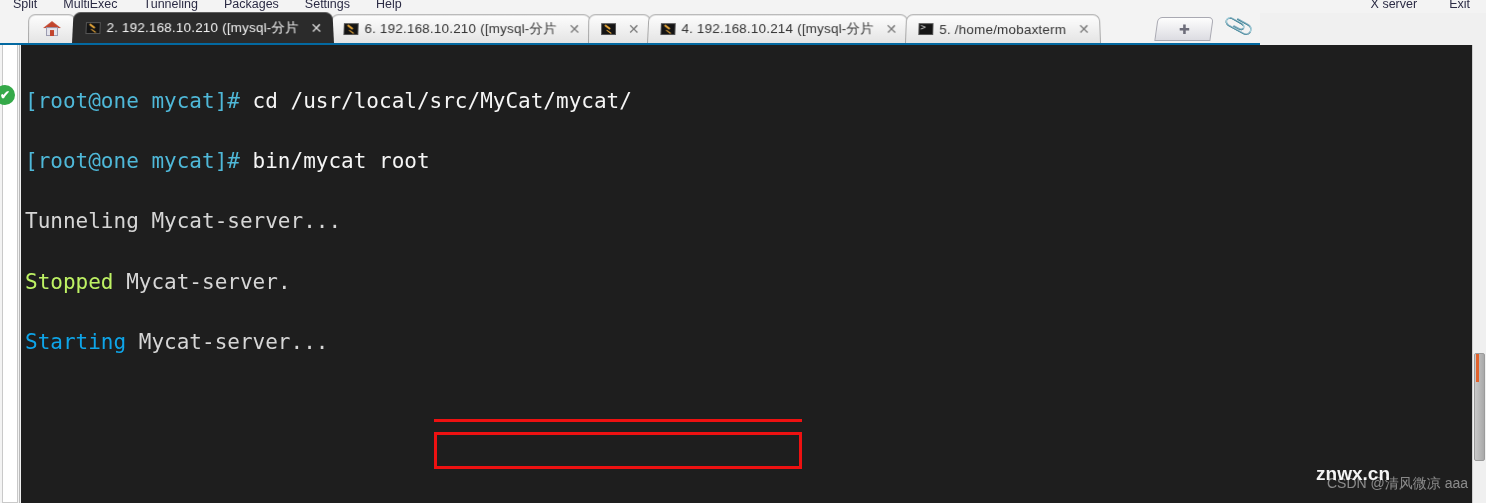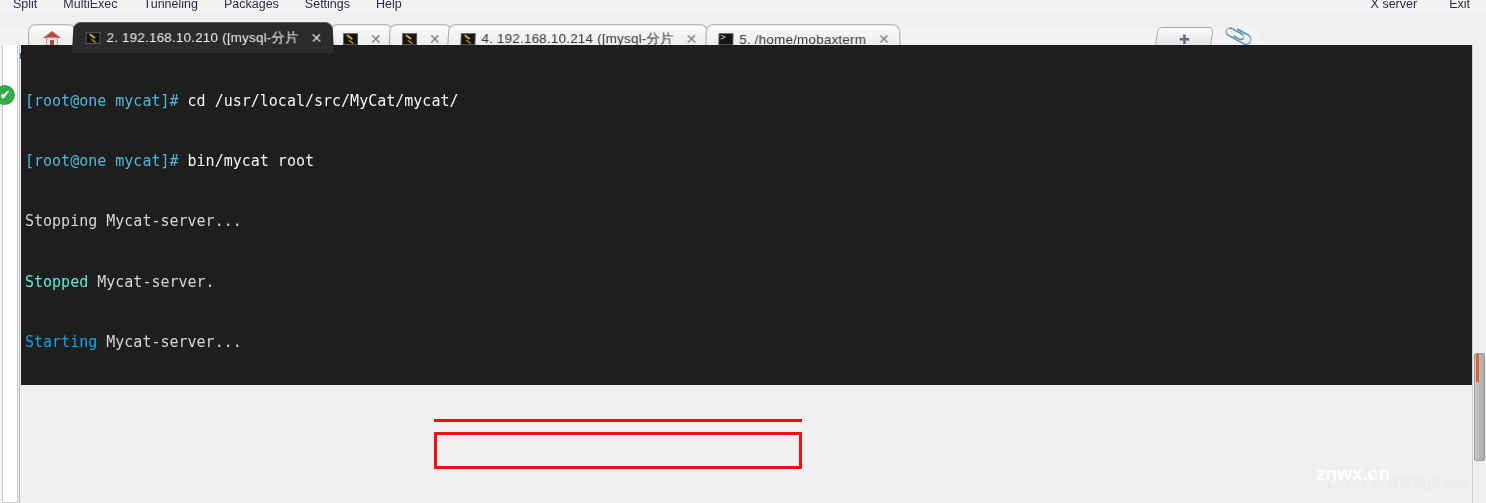--- a/index.html
+++ b/index.html
@@ -49,24 +49,24 @@
     display: flex;
     align-items: center;
     font-size: 12.5px;
     color: #2b2b44;
   }
   .menu-right .menu-item { padding: 0 16px; }
 
   
   .tabstrip {
     position: absolute;
-    top: 27px; left: 0;
+    top: 13px; left: 0;
     width: 1260px; height: 32px;
     background: #f3f3f3;
-    border-bottom: 6px solid #0369a1;
+    border-bottom: 2px solid #0369a1;
   }
   .tabs {
     position: absolute;
     left: 28px; bottom: 0;
     height: 32px;
     display: flex;
     align-items: flex-end;
   }
   .tab {
     position: relative;
@@ -211,38 +211,38 @@
     font-size: 12px;
     line-height: 20px;
     text-align: center;
     font-weight: bold;
   }
 
   
   .terminal {
     position: absolute;
     top: 45px; left: 21px;
-    width: 1451px; height: 340px;
+    width: 1451px; height: 458px;
     background: #1e1e1e;
     padding: 6px 0 0 4px;
     font-family: "DejaVu Sans Mono", "Liberation Mono", monospace;
-    font-size: 15px;
+    font-size: 21px;
     line-height: 20.05px;
     color: #d8d8d8;
     white-space: pre;
     overflow: hidden;
     letter-spacing: 0px;
   }
   .term-line { height: 20.05px; }
 
   .c-white  { color: #d6d6d6; }
   .c-bright { color: #f5f5f5; }
   .c-cyan   { color: #4fb8d8; }
   .c-teal   { color: #0ea5e9; }
-  .c-yellow { color: #5eead4; }
+  .c-yellow { color: #bef264; }
 
   
   .scrollbar {
     position: absolute;
     top: 45px; right: 0;
     width: 14px; height: 458px;
     background: #f0f0f0;
     border-left: 1px solid #cfcfcf;
   }
   .scrollbar-thumb {
@@ -328,20 +328,21 @@
       </div>
 
       <div class="tab active">
         <span class="ic-term"></span>
         <span class="tab-label">2.  192.168.10.210  ([mysql-分片</span>
         <span class="tab-close">✕</span>
       </div>
 
       <div class="tab">
         <span class="ic-term"></span>
+        <span class="tab-label">6.  192.168.10.210  ([mysql-分片</span>
         <span class="tab-close">✕</span>
       </div>
 
       <div class="tab">
         <span class="ic-term"></span>
         <span class="tab-close">✕</span>
       </div>
 
       <div class="tab">
         <span class="ic-term"></span>
@@ -363,21 +364,21 @@
   </div>
 
   <div class="sidebar">
     <div class="sidebar-panel"></div>
     <div class="sidebar-check">✔</div>
   </div>
 
   <div class="terminal">
     <div class="term-line" id="tl-0"><span class="c-cyan">[root@one mycat]# </span><span class="c-bright">cd /usr/local/src/MyCat/mycat/</span></div>
     <div class="term-line" id="tl-1"><span class="c-cyan">[root@one mycat]# </span><span class="c-bright">bin/mycat root</span></div>
-    <div class="term-line" id="tl-2"><span class="c-white">Stopping Mycat-server...</span></div>
+    <div class="term-line" id="tl-2"><span class="c-white">Tunneling Mycat-server...</span></div>
     <div class="term-line" id="tl-3"><span class="c-yellow">Stopped</span><span class="c-white"> Mycat-server.</span></div>
     <div class="term-line" id="tl-5"><span class="c-teal">Starting</span><span class="c-white"> Mycat-server...</span></div>
     
     
     
     
     
     
     
     

